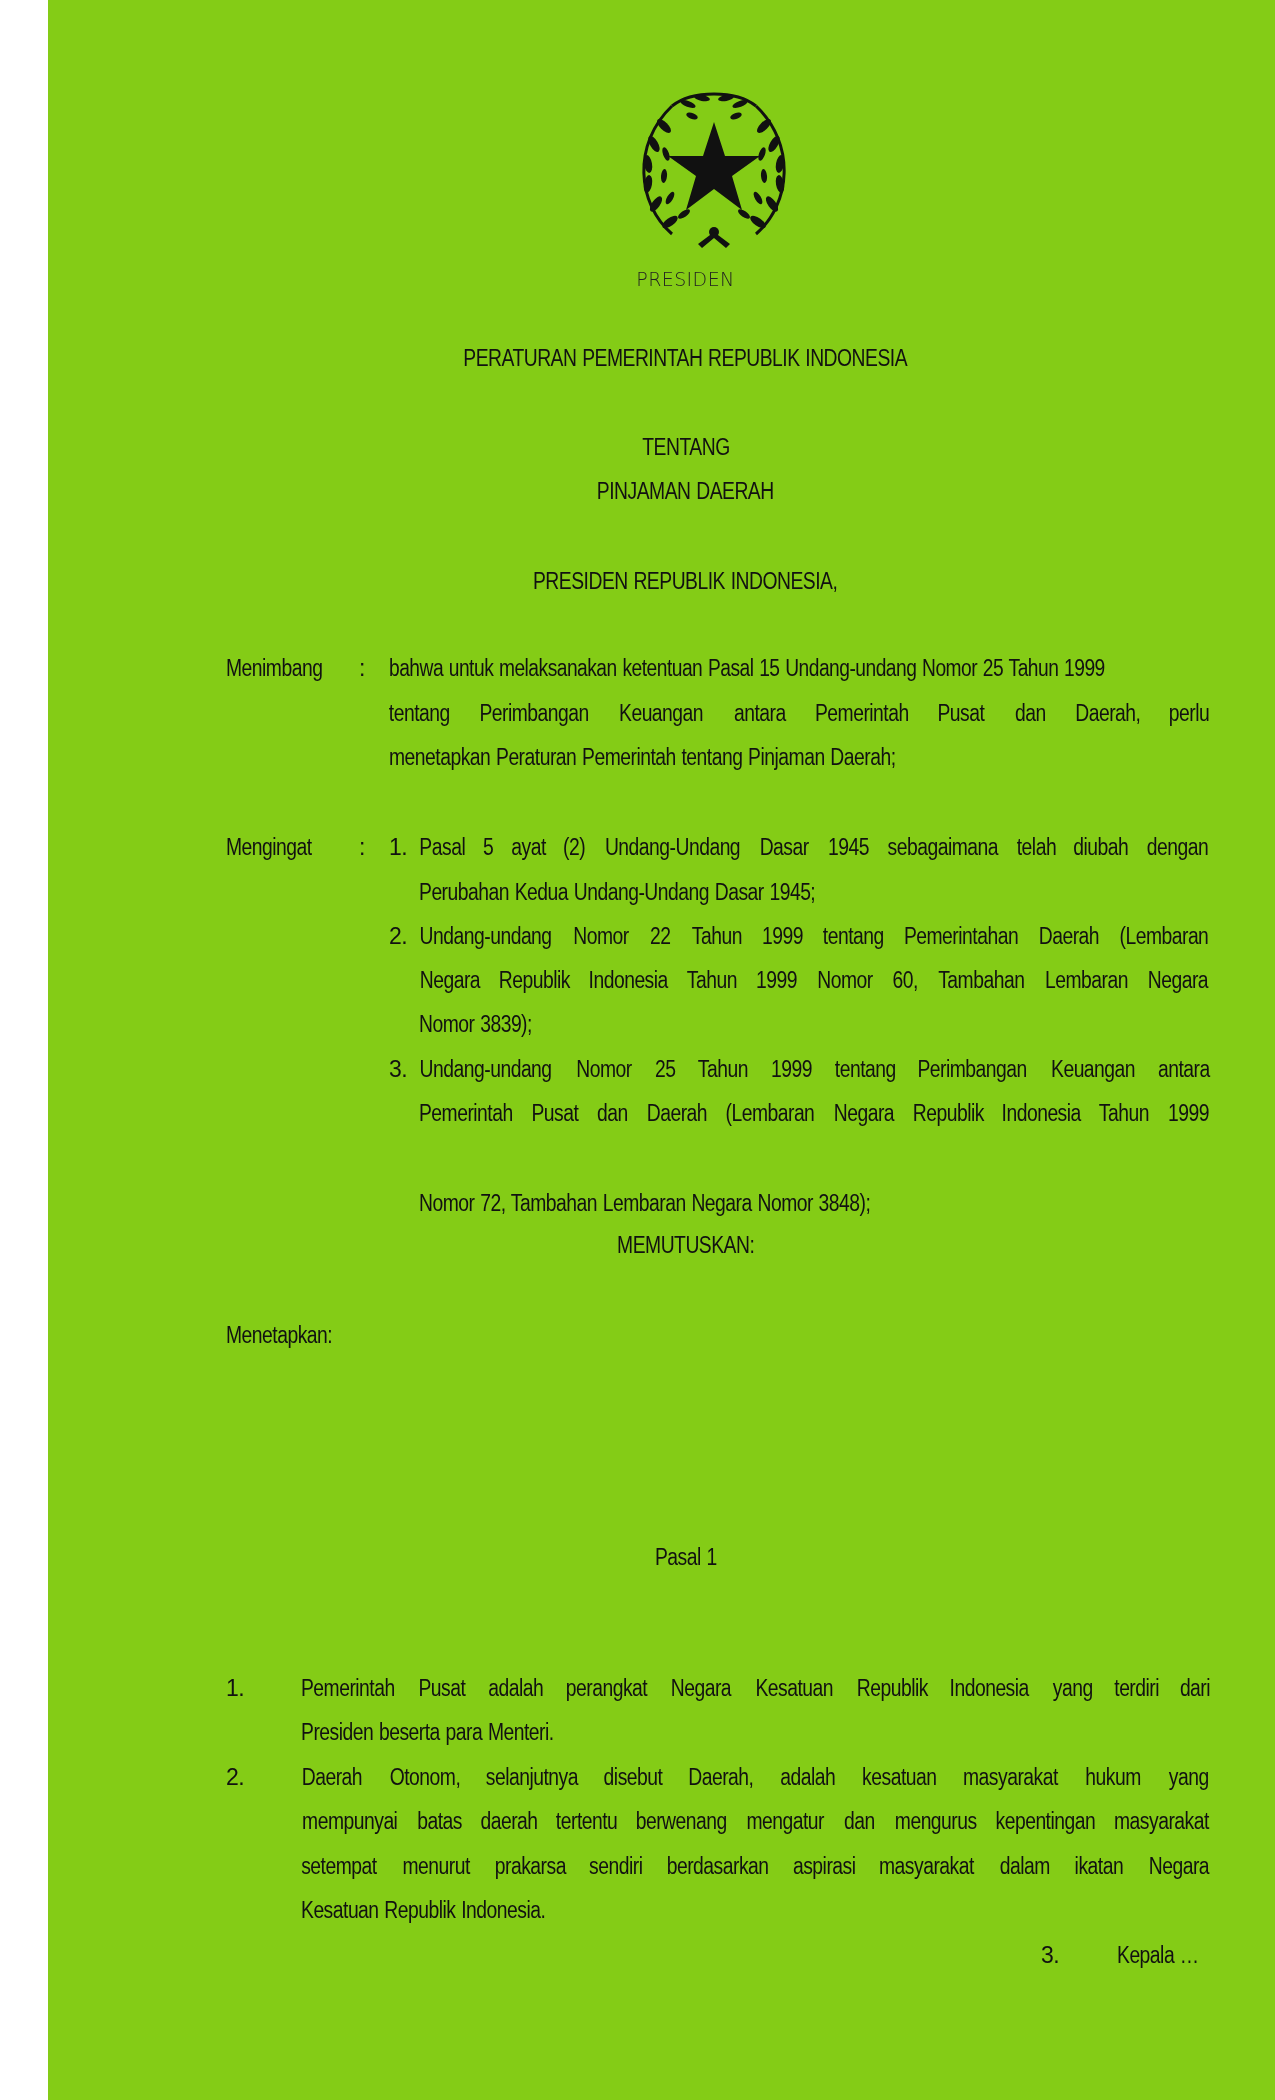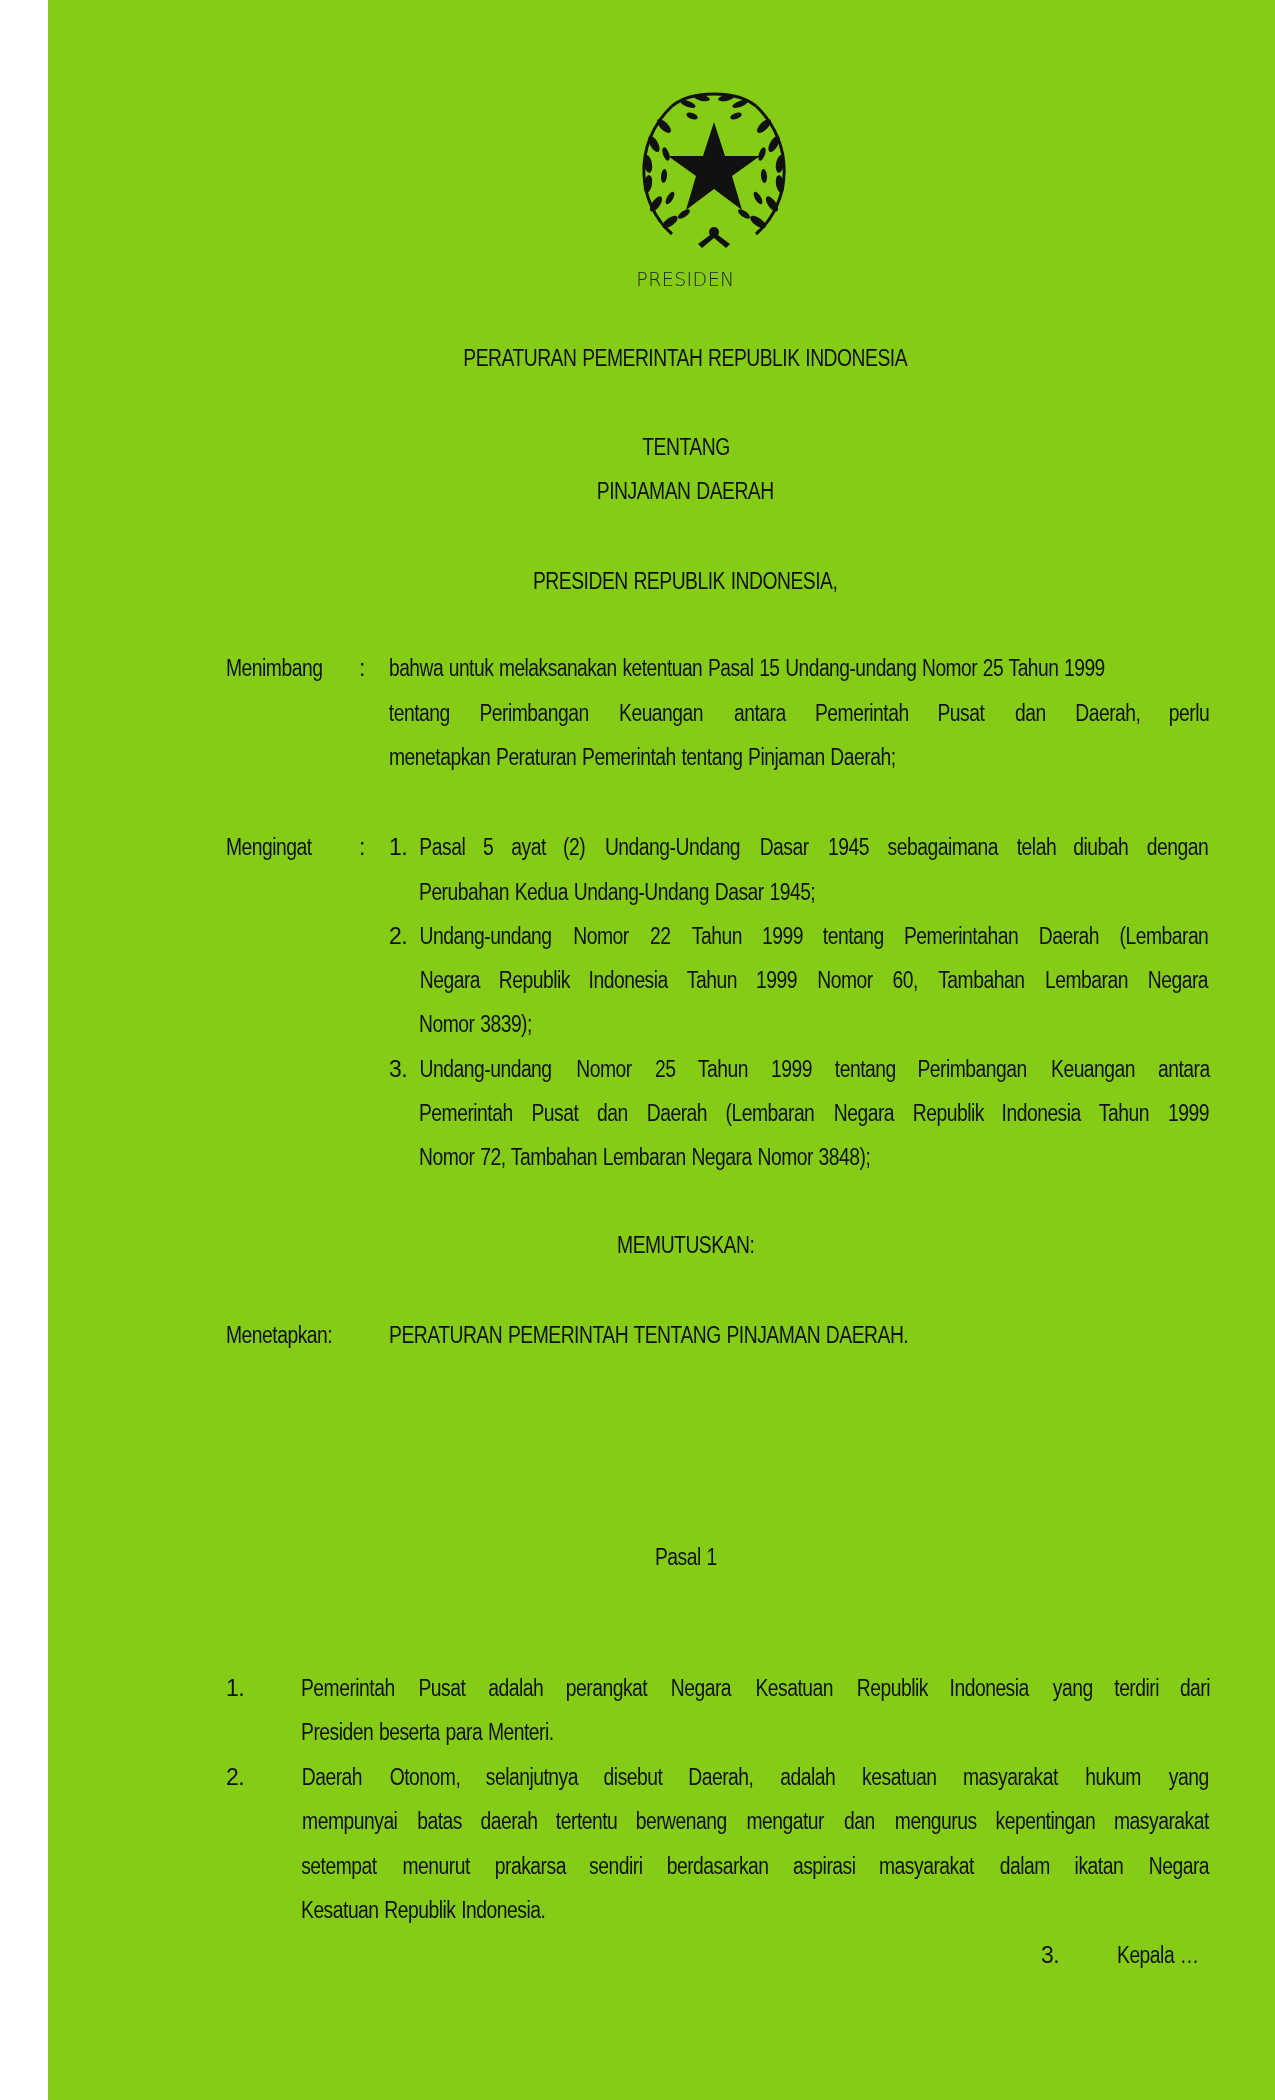--- a/index.html
+++ b/index.html
@@ -153,26 +153,25 @@
       <span style="display: inline-block; transform: scaleX(0.84); transform-origin: center center; margin: 0px -4.5px;">Pusat</span>
       <span style="display: inline-block; transform: scaleX(0.84); transform-origin: center center; margin: 0px -2.7px;">dan</span>
       <span style="display: inline-block; transform: scaleX(0.84); transform-origin: center center; margin: 0px -5.4px;">Daerah</span>
       <span style="display: inline-block; transform: scaleX(0.84); transform-origin: center center; margin: 0px -8.1px;">(Lembaran</span>
       <span style="display: inline-block; transform: scaleX(0.84); transform-origin: center center; margin: 0px -5.4px;">Negara</span>
       <span style="display: inline-block; transform: scaleX(0.84); transform-origin: center center; margin: 0px -7.2px;">Republik</span>
       <span style="display: inline-block; transform: scaleX(0.84); transform-origin: center center; margin: 0px -8.1px;">Indonesia</span>
       <span style="display: inline-block; transform: scaleX(0.84); transform-origin: center center; margin: 0px -4.5px;">Tahun</span>
       <span style="display: inline-block; transform: scaleX(0.84); transform-origin: center center; margin: 0px -3.6px;">1999</span>
     </div>
-  <div class="ln" style="left:371px;top:1143px"><span class="cond">Nomor 72, Tambahan Lembaran Negara Nomor 3848);</span></div>
+  <div class="ln" style="left:371px;top:1189px"><span class="cond">Nomor 72, Tambahan Lembaran Negara Nomor 3848);</span></div>
 
   <div class="ln c" style="top:1231px"><span>MEMUTUSKAN:</span></div>
 
   <div class="ln" style="left:178px;top:1321px"><span class="cond">Menetapkan:</span></div>
-  <div class="ln" style="left:341px;top:1321px"><span class="cond">PERATURAN PEMERINTAH TENTANG PINJAMAN DAERAH.</span></div>
 
 
   <div class="ln c" style="top:1543px"><span>Pasal 1</span></div>
 
 
   <div class="ln" style="left:178px;top:1674px">1.</div>
   <div class="ln jl" style="left: 253px; top: 1674px; width: 908px; display: flex; justify-content: space-between;">
       <span style="display: inline-block; transform: scaleX(0.84); transform-origin: center center; margin: 0px -9px;">Pemerintah</span>
       <span style="display: inline-block; transform: scaleX(0.84); transform-origin: center center; margin: 0px -4.5px;">Pusat</span>
       <span style="display: inline-block; transform: scaleX(0.84); transform-origin: center center; margin: 0px -5.4px;">adalah</span>

